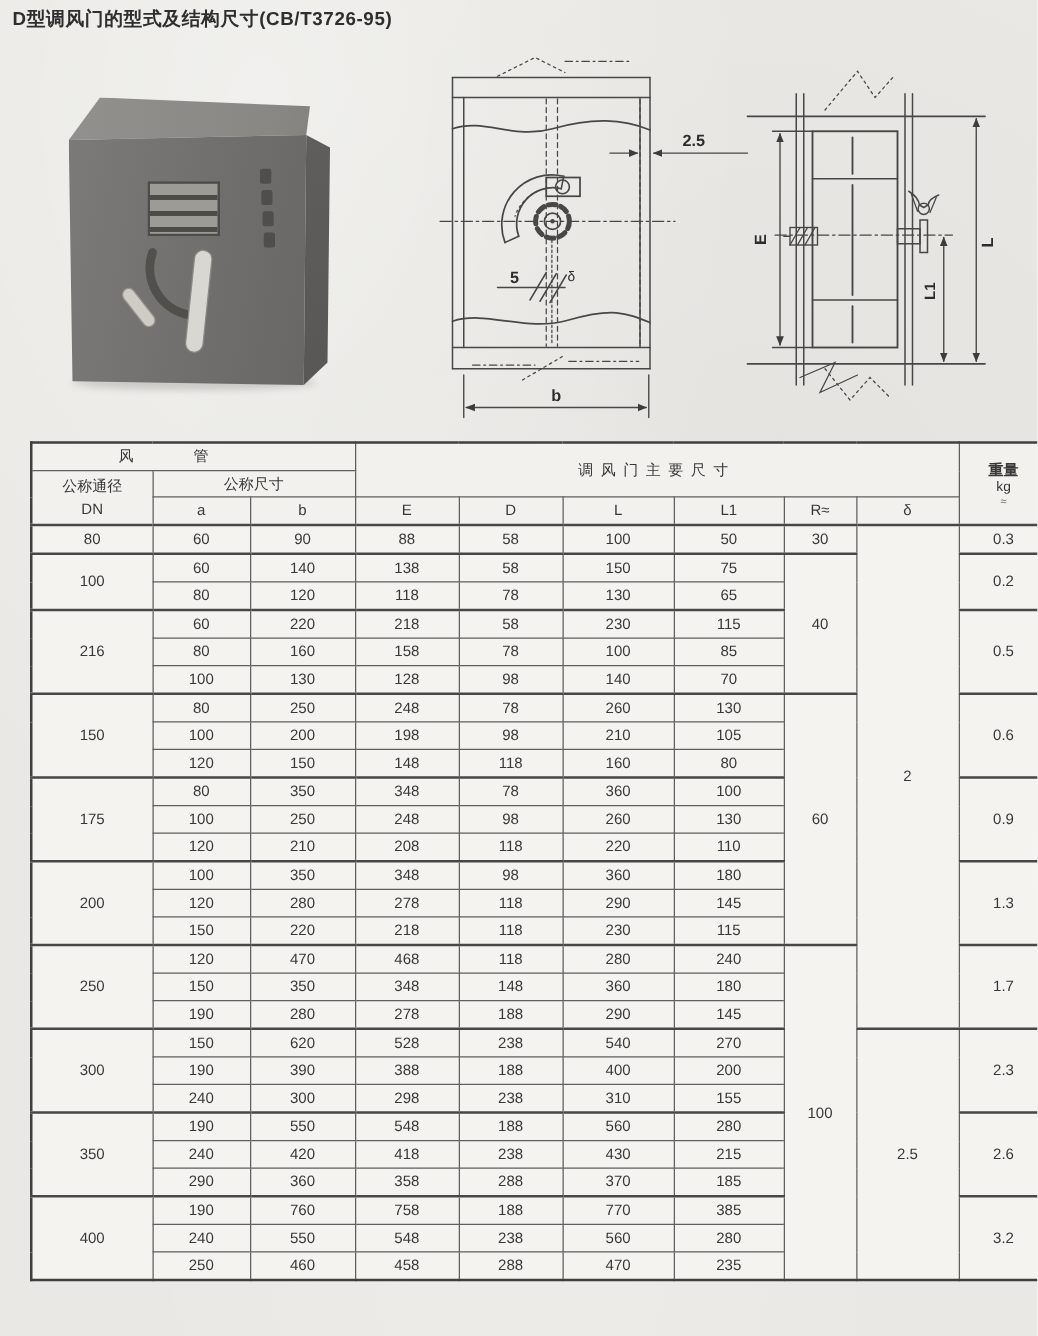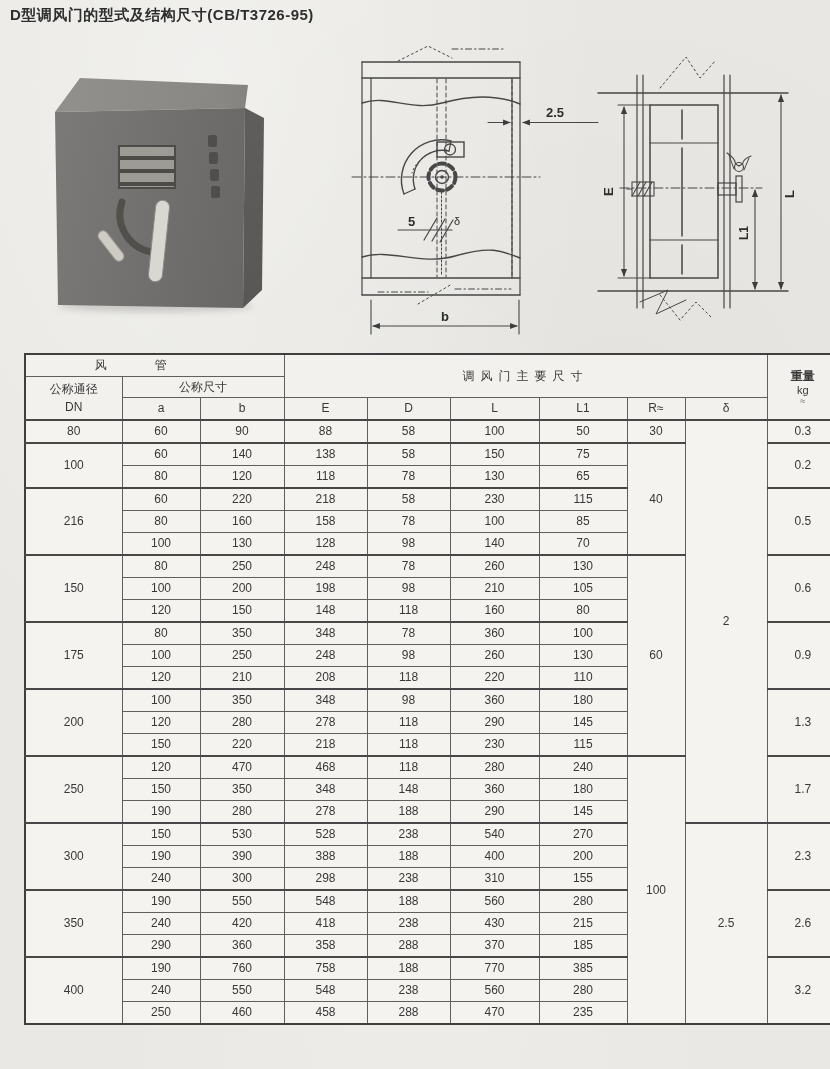--- a/index.html
+++ b/index.html
@@ -383,21 +383,21 @@
           <td>190</td>
           <td>280</td>
           <td>278</td>
           <td>188</td>
           <td>290</td>
           <td>145</td>
         </tr>
         <tr class="grp">
           <td rowspan="3">300</td>
           <td>150</td>
-          <td>530</td>
+          <td>620</td>
           <td>528</td>
           <td>238</td>
           <td>540</td>
           <td>270</td>
           <td rowspan="9">2.5</td>
           <td rowspan="3">2.3</td>
         </tr>
         <tr>
           <td>190</td>
           <td>390</td>

